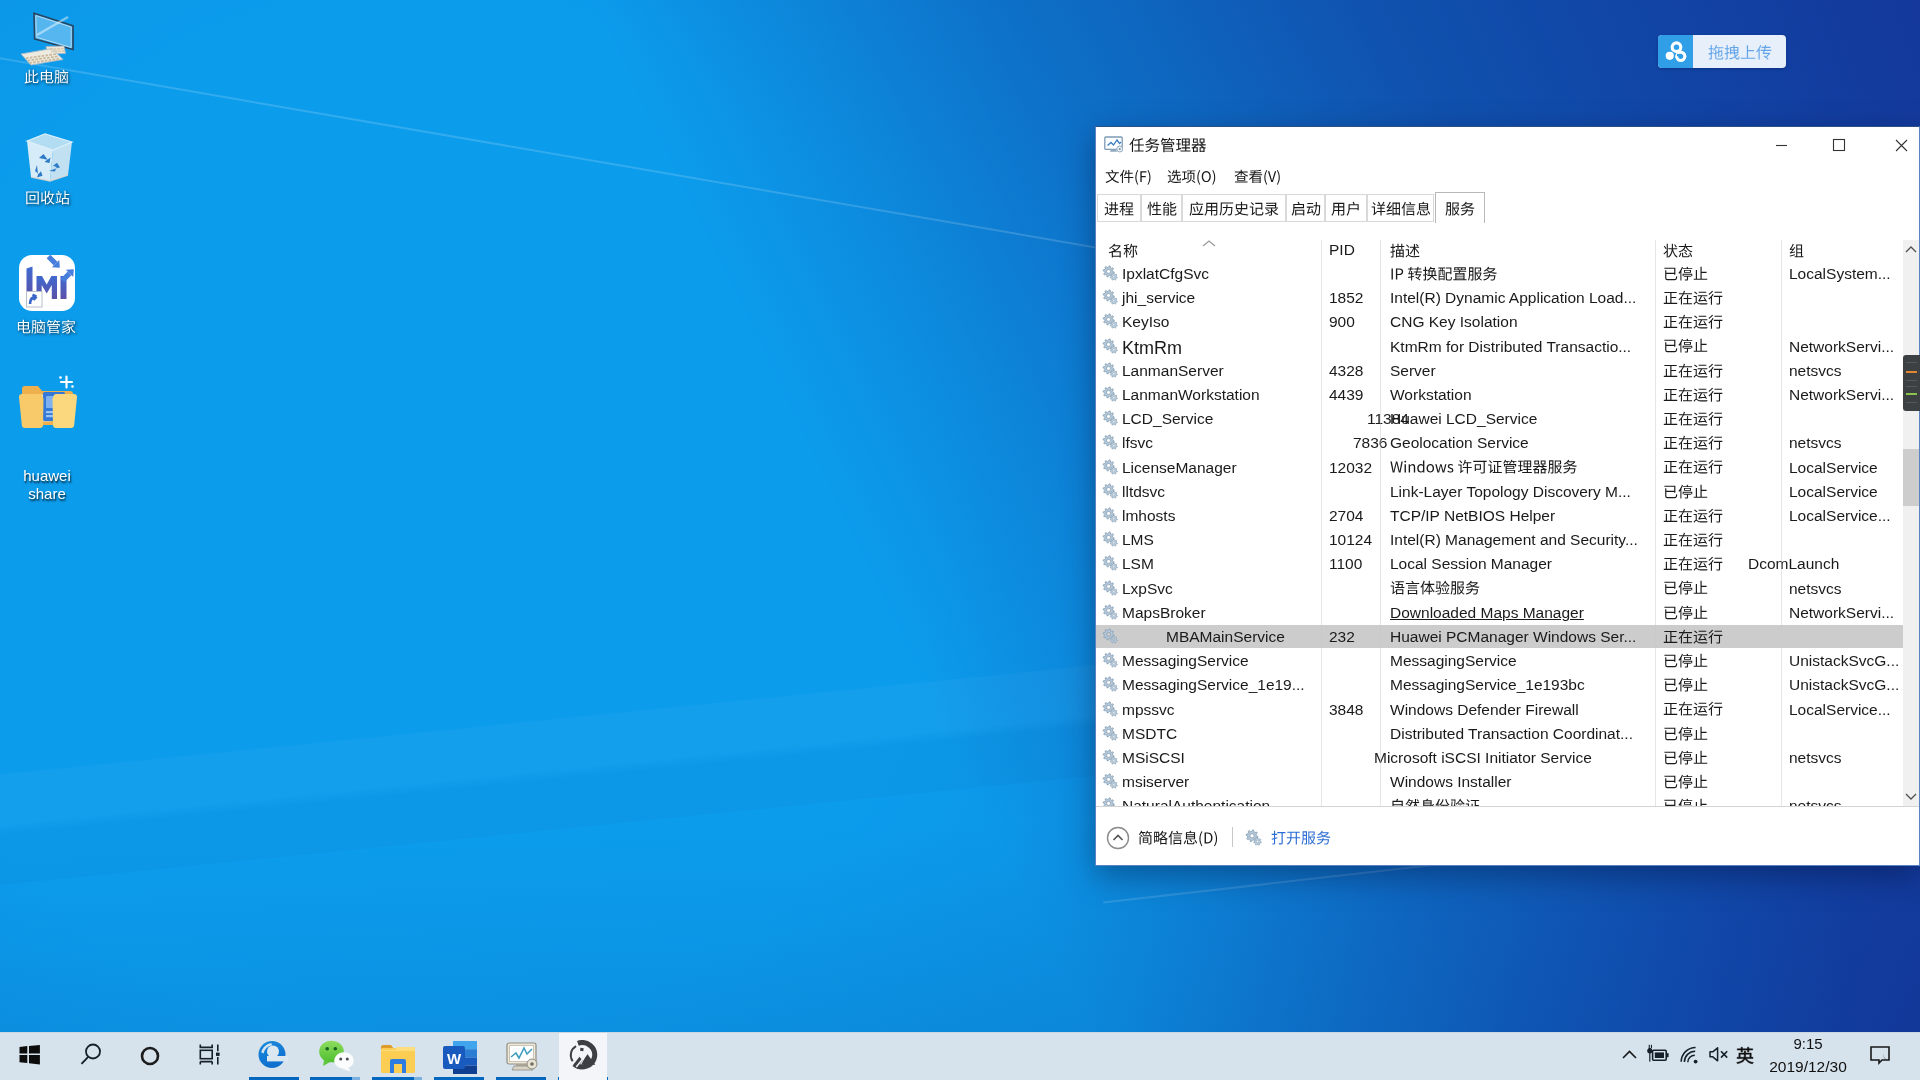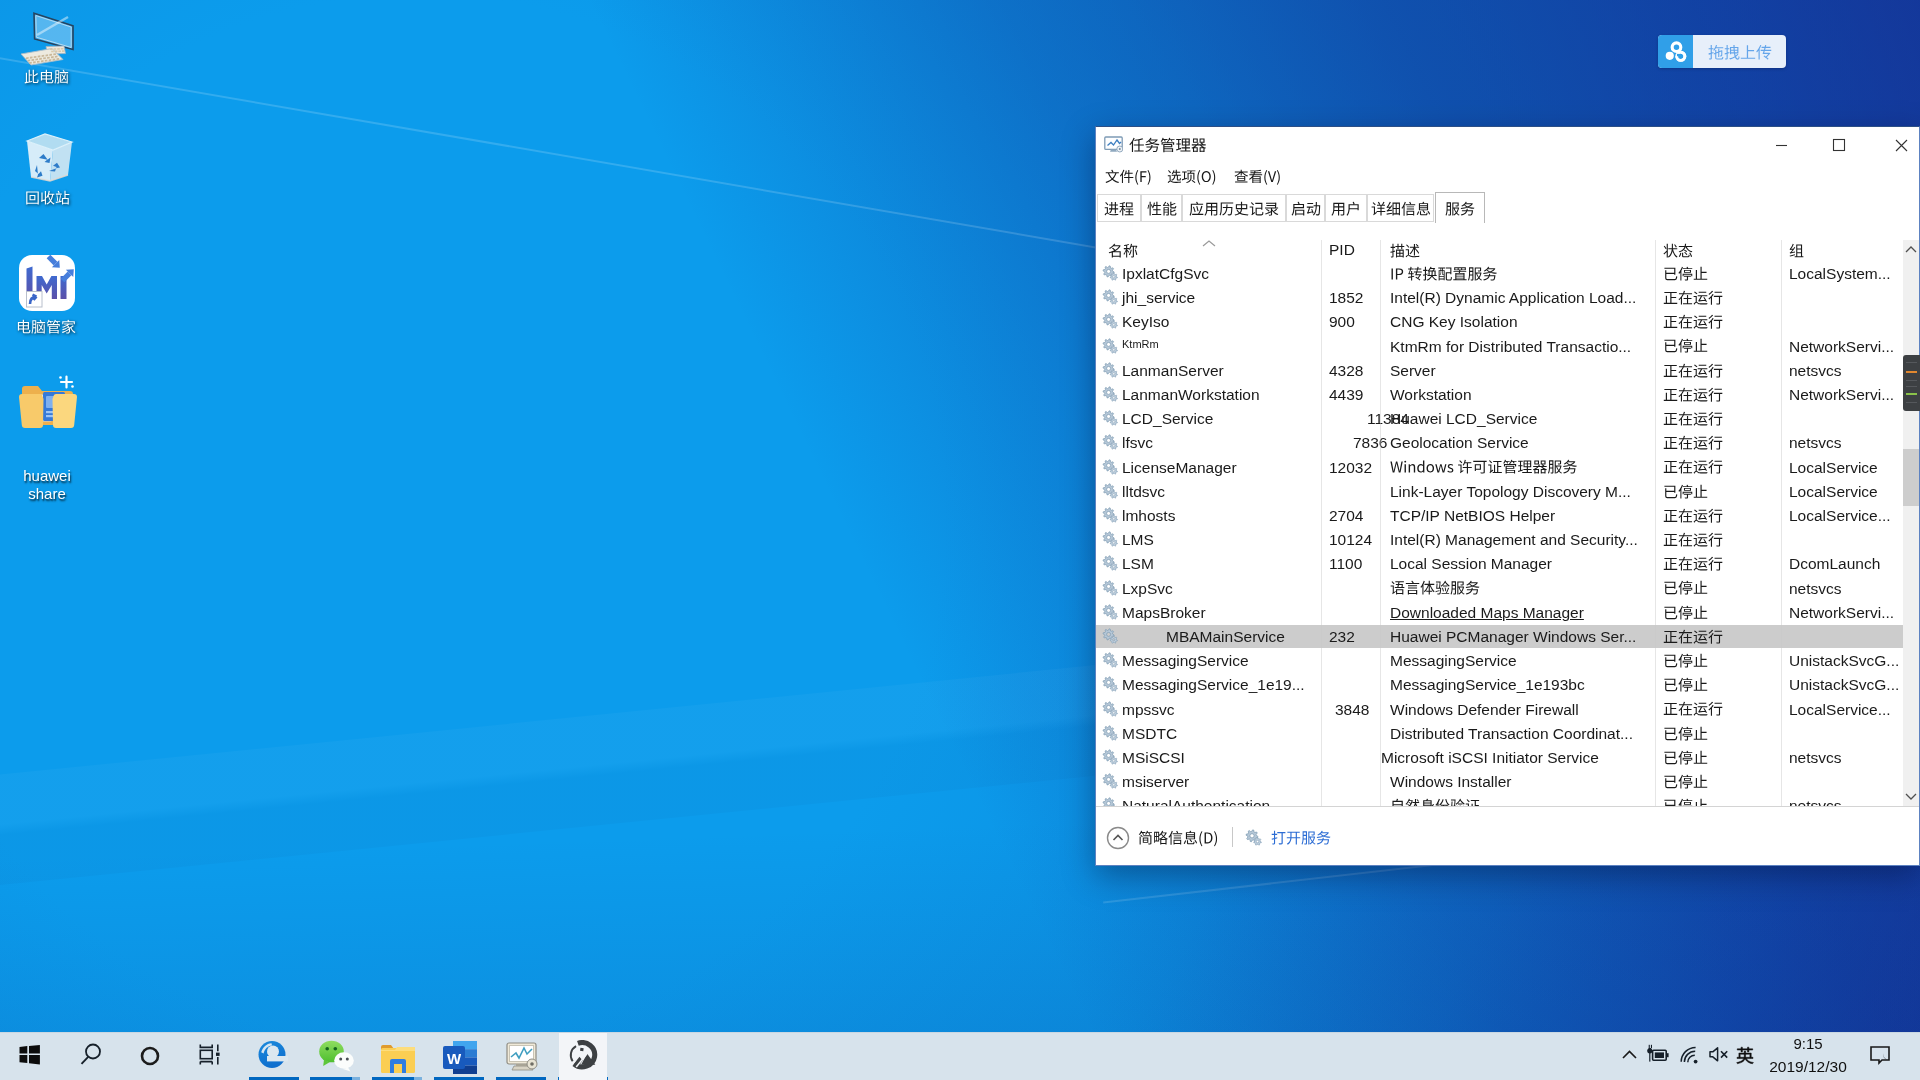--- a/index.html
+++ b/index.html
@@ -285,21 +285,21 @@
     <div class="abs" style="left:294.0px;top:51.4px;font-size:15.5px;color:#1a1a1a;white-space:pre;">CNG Key Isolation</div>
     <svg style="position:absolute;left:567.0px;top:51.20px;" width="60.00" height="18.00" viewBox="0 -960 4000 1200" fill="#1a1a1a">
       <use href="#g61" x="0"></use>
       <use href="#g62" x="1000"></use>
       <use href="#g63" x="2000"></use>
       <use href="#g64" x="3000"></use>
     </svg>
     <svg class="abs" style="left:6px;top:75.6px" width="16" height="16" viewBox="0 0 16 16">
       <use href="#svcgear"></use>
     </svg>
-    <div class="abs" style="left:26.0px;top:75.6px;font-size:11px;color:#1a1a1a;white-space:pre;text-align:center;">KtmRm</div>
+    <div class="abs" style="left:26.0px;top:75.6px;font-size:18px;color:#1a1a1a;white-space:pre;text-align:center;">KtmRm</div>
     <div class="abs" style="left:294.0px;top:75.6px;font-size:15.5px;color:#1a1a1a;white-space:pre;">KtmRm for Distributed Transactio...</div>
     <svg style="position:absolute;left:567.0px;top:75.40px;" width="45.00" height="18.00" viewBox="0 -960 3000 1200" fill="#1a1a1a">
       <use href="#g58" x="0"></use>
       <use href="#g59" x="1000"></use>
       <use href="#g60" x="2000"></use>
     </svg>
     <div class="abs" style="left:693.0px;top:75.6px;font-size:15.5px;color:#1a1a1a;white-space:pre;">NetworkServi...</div>
     <svg class="abs" style="left:6px;top:99.8px" width="16" height="16" viewBox="0 0 16 16">
       <use href="#svcgear"></use>
     </svg>
@@ -421,21 +421,21 @@
     </svg>
     <div class="abs" style="left:26.0px;top:293.4px;font-size:15.5px;color:#1a1a1a;white-space:pre;">LSM</div>
     <div class="abs" style="left:233px;top:293.4px;font-size:15.5px;color:#1a1a1a;">1100</div>
     <div class="abs" style="left:294.0px;top:293.4px;font-size:15.5px;color:#1a1a1a;white-space:pre;">Local Session Manager</div>
     <svg style="position:absolute;left:567.0px;top:293.20px;" width="60.00" height="18.00" viewBox="0 -960 4000 1200" fill="#1a1a1a">
       <use href="#g61" x="0"></use>
       <use href="#g62" x="1000"></use>
       <use href="#g63" x="2000"></use>
       <use href="#g64" x="3000"></use>
     </svg>
-    <div class="abs" style="left:693.0px;top:293.4px;font-size:15.5px;color:#1a1a1a;white-space:pre;">DcomLaunch</div>
+    <div class="abs" style="left:652px;top:293.4px;font-size:15.5px;color:#1a1a1a;white-space:pre;">DcomLaunch</div>
     <svg class="abs" style="left:6px;top:317.6px" width="16" height="16" viewBox="0 0 16 16">
       <use href="#svcgear"></use>
     </svg>
     <div class="abs" style="left:26.0px;top:317.6px;font-size:15.5px;color:#1a1a1a;white-space:pre;">LxpSvc</div>
     <svg style="position:absolute;left:294.0px;top:317.40px;" width="90.00" height="18.00" viewBox="0 -960 6000 1200" fill="#1a1a1a">
       <use href="#g75" x="0"></use>
       <use href="#g76" x="1000"></use>
       <use href="#g77" x="2000"></use>
       <use href="#g78" x="3000"></use>
       <use href="#g44" x="4000"></use>
@@ -490,21 +490,21 @@
     <svg style="position:absolute;left:567.0px;top:414.20px;" width="45.00" height="18.00" viewBox="0 -960 3000 1200" fill="#1a1a1a">
       <use href="#g58" x="0"></use>
       <use href="#g59" x="1000"></use>
       <use href="#g60" x="2000"></use>
     </svg>
     <div class="abs" style="left:693.0px;top:414.4px;font-size:15.5px;color:#1a1a1a;white-space:pre;">UnistackSvcG...</div>
     <svg class="abs" style="left:6px;top:438.6px" width="16" height="16" viewBox="0 0 16 16">
       <use href="#svcgear"></use>
     </svg>
     <div class="abs" style="left:26.0px;top:438.6px;font-size:15.5px;color:#1a1a1a;white-space:pre;">mpssvc</div>
-    <div class="abs" style="left:239px;top:438.6px;font-size:15.5px;color:#1a1a1a;">3848</div>
+    <div class="abs" style="left:233px;top:438.6px;font-size:15.5px;color:#1a1a1a;">3848</div>
     <div class="abs" style="left:294.0px;top:438.6px;font-size:15.5px;color:#1a1a1a;white-space:pre;">Windows Defender Firewall</div>
     <svg style="position:absolute;left:567.0px;top:438.40px;" width="60.00" height="18.00" viewBox="0 -960 4000 1200" fill="#1a1a1a">
       <use href="#g61" x="0"></use>
       <use href="#g62" x="1000"></use>
       <use href="#g63" x="2000"></use>
       <use href="#g64" x="3000"></use>
     </svg>
     <div class="abs" style="left:693.0px;top:438.6px;font-size:15.5px;color:#1a1a1a;white-space:pre;">LocalService...</div>
     <svg class="abs" style="left:6px;top:462.8px" width="16" height="16" viewBox="0 0 16 16">
       <use href="#svcgear"></use>
@@ -513,21 +513,21 @@
     <div class="abs" style="left:294.0px;top:462.8px;font-size:15.5px;color:#1a1a1a;white-space:pre;">Distributed Transaction Coordinat...</div>
     <svg style="position:absolute;left:567.0px;top:462.60px;" width="45.00" height="18.00" viewBox="0 -960 3000 1200" fill="#1a1a1a">
       <use href="#g58" x="0"></use>
       <use href="#g59" x="1000"></use>
       <use href="#g60" x="2000"></use>
     </svg>
     <svg class="abs" style="left:6px;top:487.0px" width="16" height="16" viewBox="0 0 16 16">
       <use href="#svcgear"></use>
     </svg>
     <div class="abs" style="left:26.0px;top:487.0px;font-size:15.5px;color:#1a1a1a;white-space:pre;">MSiSCSI</div>
-    <div class="abs" style="left:285px;top:487.0px;font-size:15.5px;color:#1a1a1a;white-space:pre;">Microsoft iSCSI Initiator Service</div>
+    <div class="abs" style="left:278px;top:487.0px;font-size:15.5px;color:#1a1a1a;white-space:pre;">Microsoft iSCSI Initiator Service</div>
     <svg style="position:absolute;left:567.0px;top:486.80px;" width="45.00" height="18.00" viewBox="0 -960 3000 1200" fill="#1a1a1a">
       <use href="#g58" x="0"></use>
       <use href="#g59" x="1000"></use>
       <use href="#g60" x="2000"></use>
     </svg>
     <div class="abs" style="left:693.0px;top:487.0px;font-size:15.5px;color:#1a1a1a;white-space:pre;">netsvcs</div>
     <svg class="abs" style="left:6px;top:511.2px" width="16" height="16" viewBox="0 0 16 16">
       <use href="#svcgear"></use>
     </svg>
     <div class="abs" style="left:26.0px;top:511.2px;font-size:15.5px;color:#1a1a1a;white-space:pre;">msiserver</div>

